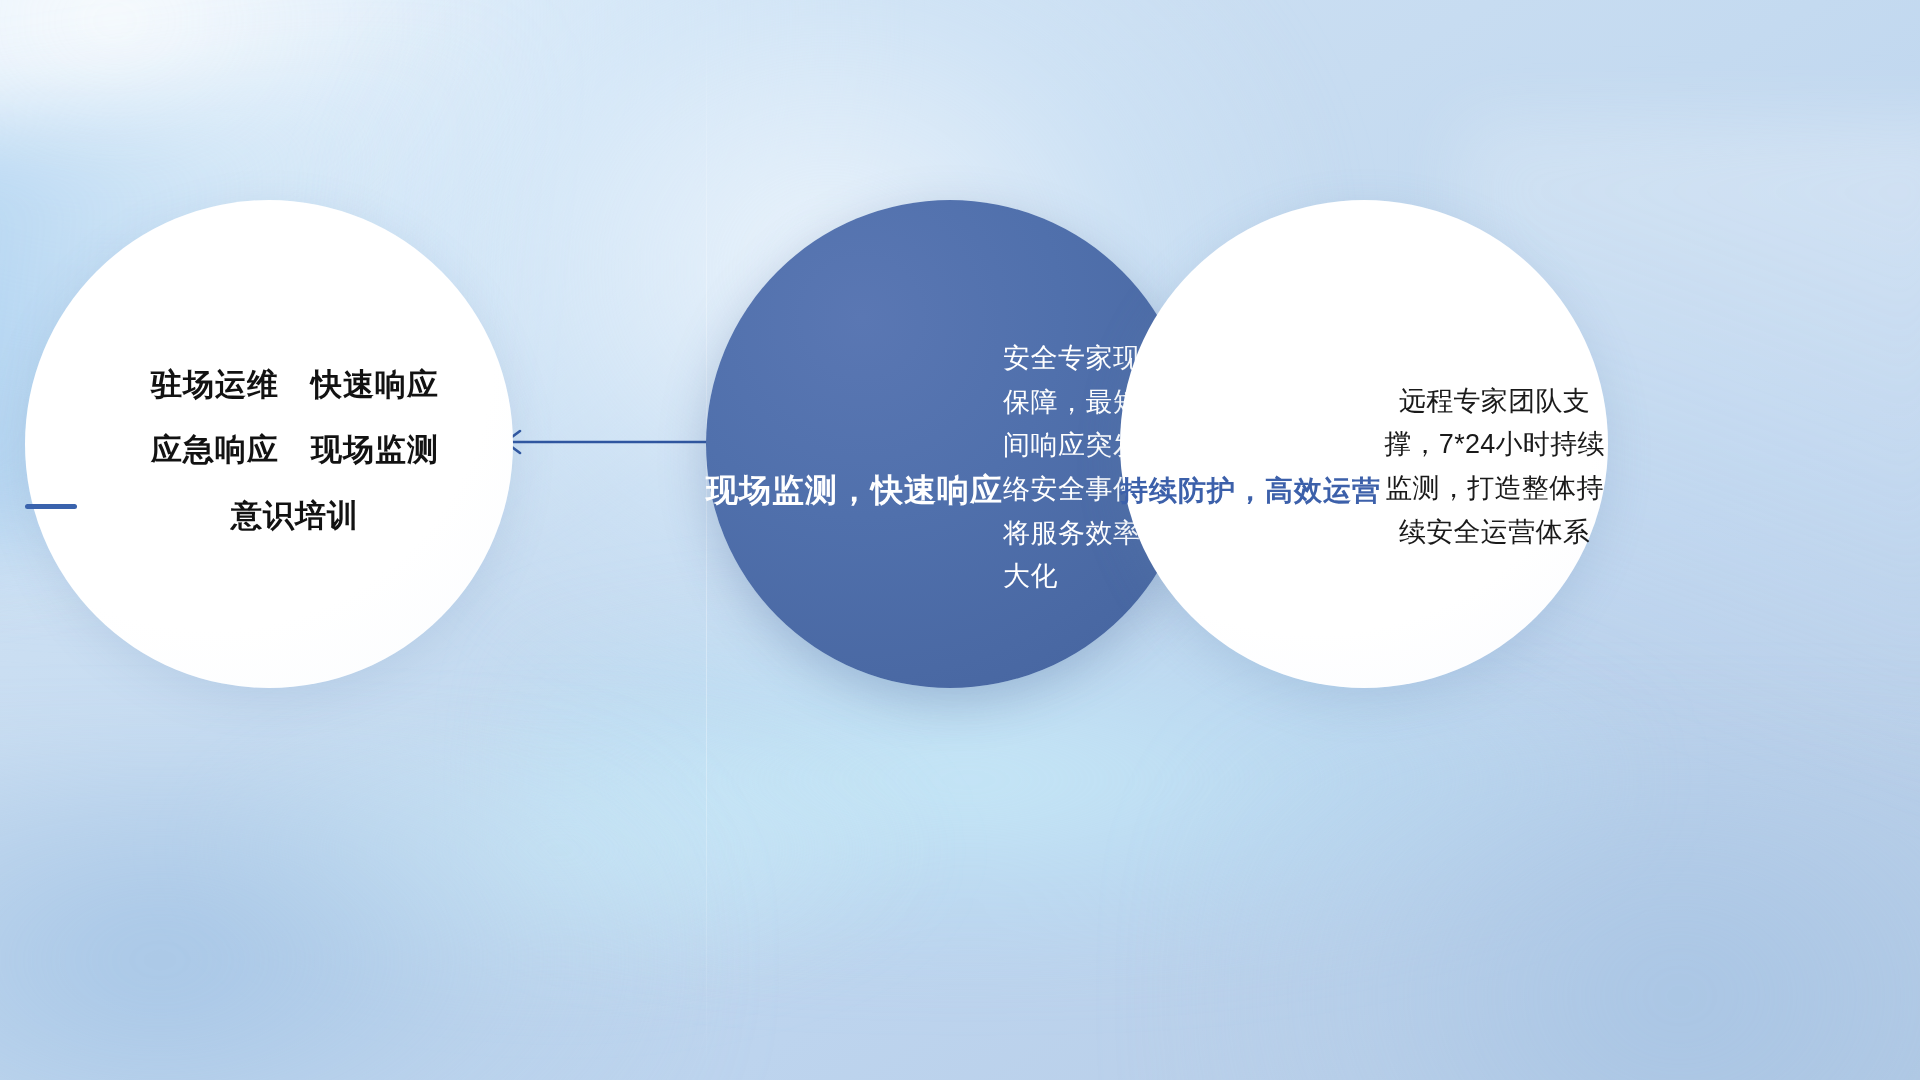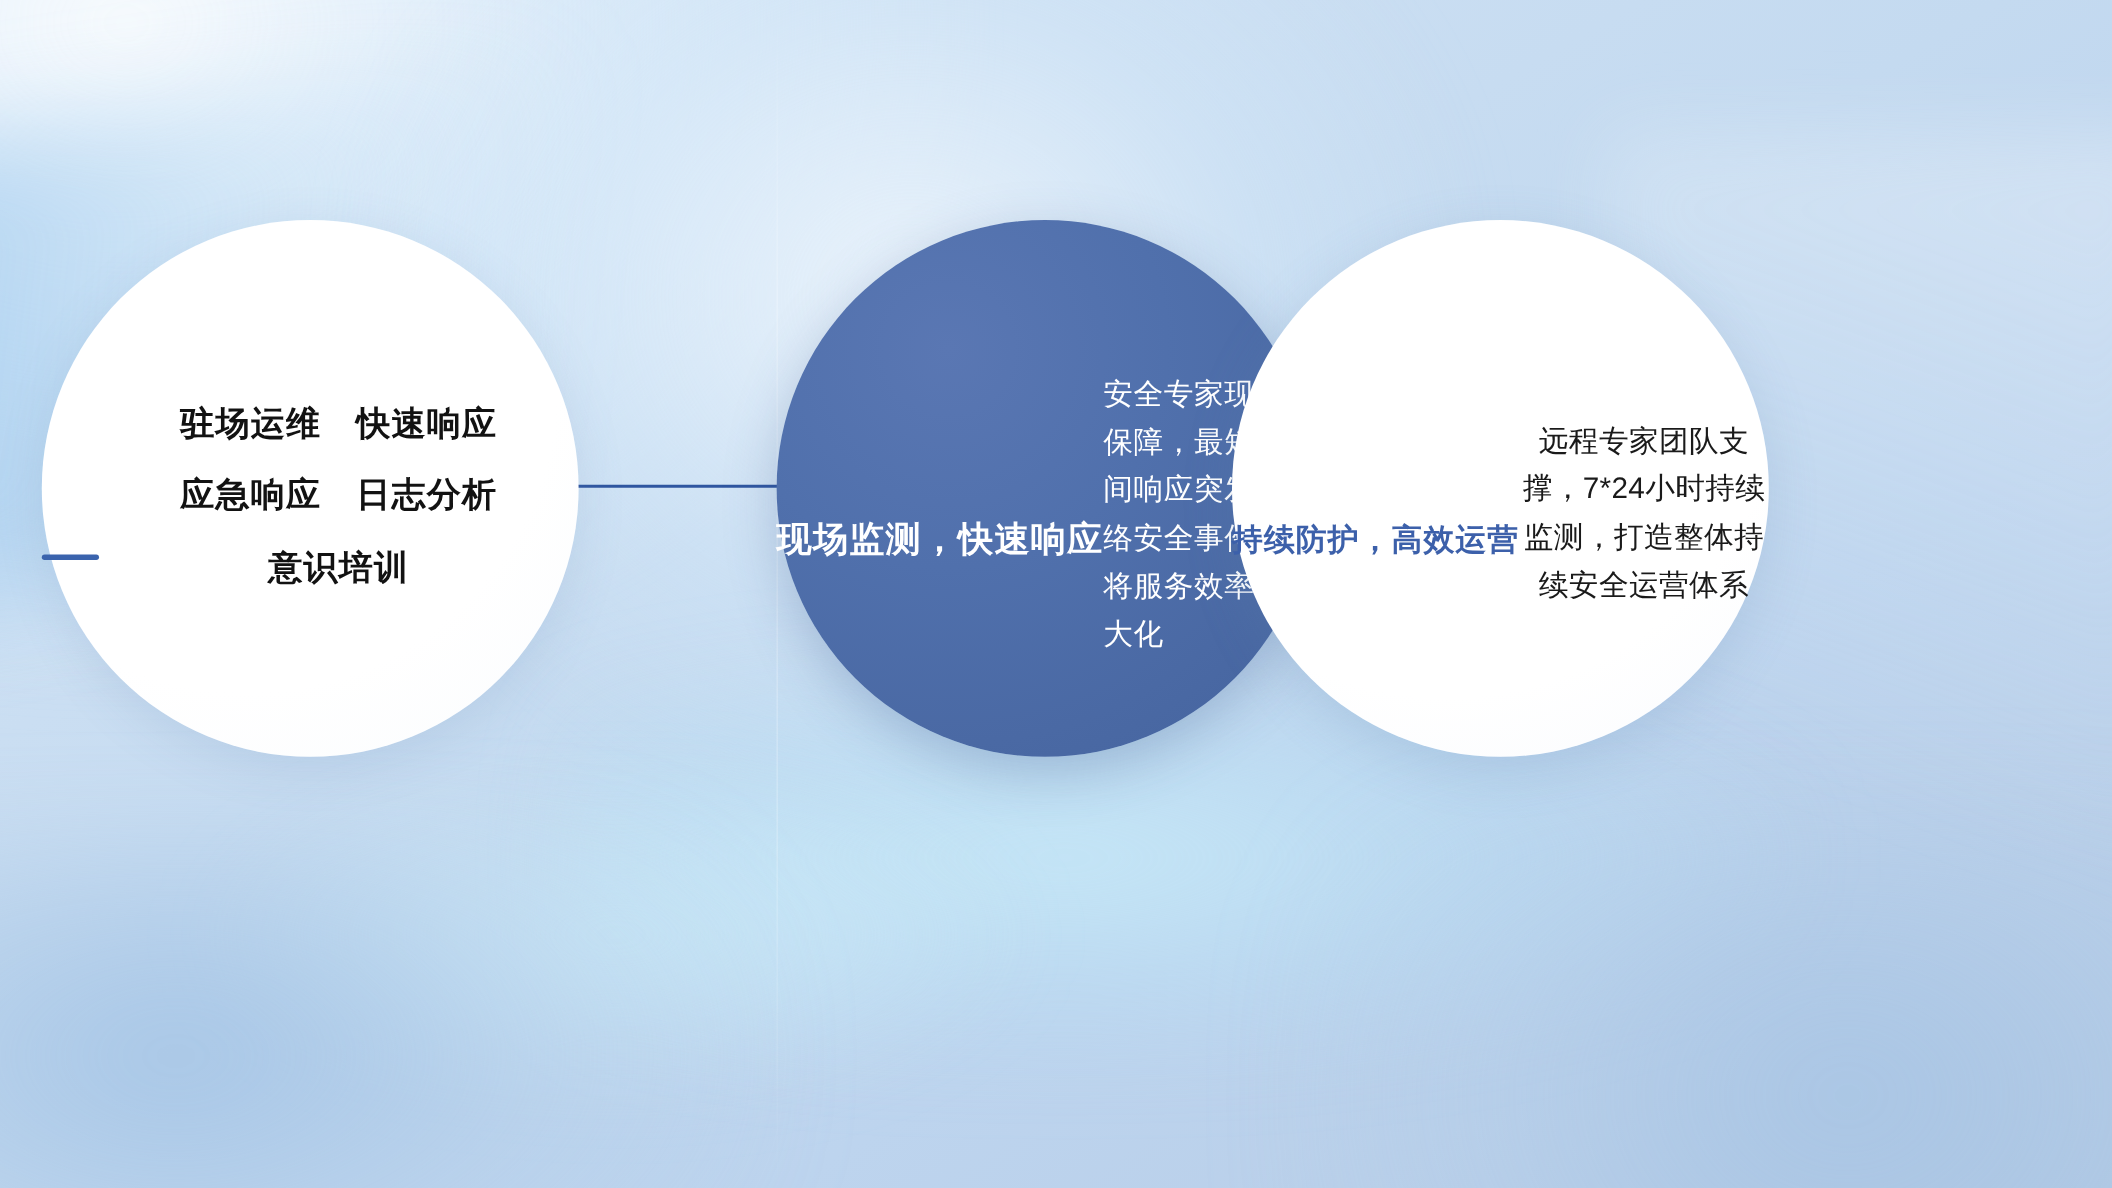--- a/index.html
+++ b/index.html
@@ -65,21 +65,21 @@
   
   #stage { position:absolute; inset:0; }
 
   
   .arrow-wrap { position:absolute; left:480px; top:412px; width:260px; height:60px; }
 
   
   .circle { position:absolute; border-radius:50%; }
 
   .circle-left {
-    left:38px; top:200px; width:488px; height:488px;
+    left:25px; top:200px; width:488px; height:488px;
     background:radial-gradient(circle at 38% 30%, #ffffff 0%, #ffffff 62%, #fcfdfe 82%, #f6fafd 100%);
     box-shadow:0 10px 44px rgba(99,133,176,.16);
     z-index:4;
   }
   .circle-mid {
     left:706px; top:200px; width:488px; height:488px;
     background:radial-gradient(circle at 32% 24%, #5a77b3 0%, #5070ac 40%, #4a69a4 72%, #44639e 100%);
     box-shadow:0 14px 48px rgba(58,86,140,.28);
     z-index:5;
   }
@@ -170,21 +170,21 @@
   <div class="circle circle-left">
     <div class="c-inner">
       <div class="left-divider"></div>
       <div class="left-lines">
         <div class="left-row">
           <span>驻场运维</span>
           <span>快速响应</span>
         </div>
         <div class="left-row">
           <span>应急响应</span>
-          <span>日志分析</span>
+          <span>现场监测</span>
         </div>
         <div class="left-row single">
           <span>意识培训</span>
         </div>
       </div>
     </div>
   </div>
 
   <div class="circle circle-mid">
     <div class="c-inner">

